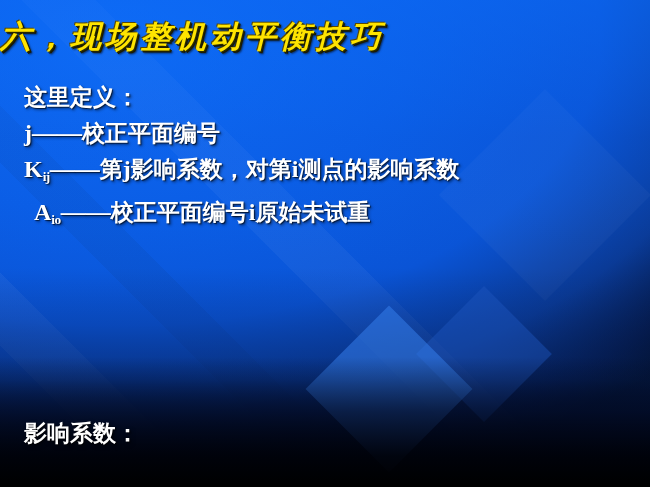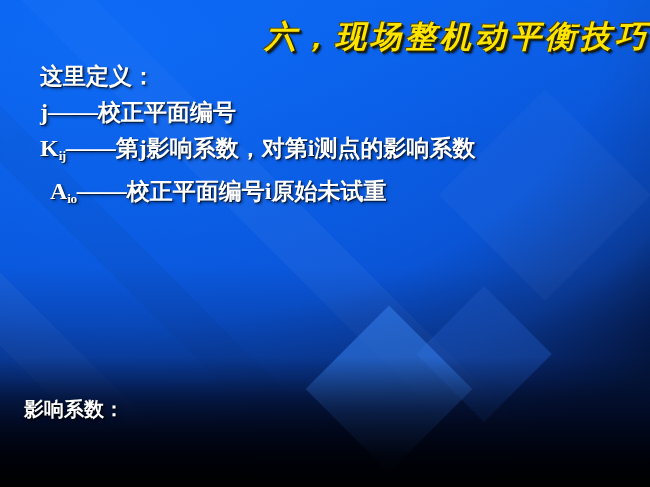--- a/index.html
+++ b/index.html
@@ -99,21 +99,21 @@
        rgba(2,10,34,0.72) 42%,
        rgba(0,2,10,0.96) 76%,
        #000000 100%);
   }
 
   
   .title-wrap {
     position: absolute;
     left: 0; right: 0;
     top: 16px;
-    text-align: right;
+    text-align: left;
     z-index: 6;
   }
   .title {
     display: inline-block;
     font-family: "DejaVu Sans", "Liberation Sans", sans-serif;
     font-weight: bold;
     font-style: italic;
     font-size: 31px;
     letter-spacing: 4px;
     color: #ffe400;
@@ -122,24 +122,23 @@
        2px 2px 0 #1a1a00,
        3px 3px 2px rgba(0,0,0,0.55),
       -1px -1px 0 #5a4a00;
     white-space: nowrap;
   }
 
   
   .body-block {
     position: absolute;
     left: 24px;
-    top: 59px;
+    top: 80px;
     right: 6px;
     z-index: 5;
-    margin-left: 16px;
   }
   .line {
     font-family: "DejaVu Sans", "Liberation Sans", sans-serif;
     font-weight: bold;
     font-size: 23px;
     line-height: 35px;
     color: #ffffff;
     white-space: nowrap;
     text-shadow:
         1px 1px 1px rgba(0,0,0,0.65),
@@ -161,25 +160,25 @@
   .line .lat {
     font-family: "Liberation Serif", "DejaVu Serif", serif;
     font-weight: bold;
     font-size: 24px;
   }
   .line.indent { padding-left: 10px; }
 
   .footer-line {
     position: absolute;
     left: 24px;
-    top: 396px;
+    top: 418px;
     z-index: 5;
     font-family: Liberation Sans, sans-serif;
     font-weight: bold;
-    font-size: 20px;
+    font-size: 23px;
     color: #ffffff;
     white-space: nowrap;
     text-shadow:
         1px 1px 1px rgba(0,0,0,0.7),
         2px 2px 4px rgba(0,0,0,0.6);
   }
 </style>
 </head>
 <body>
 

